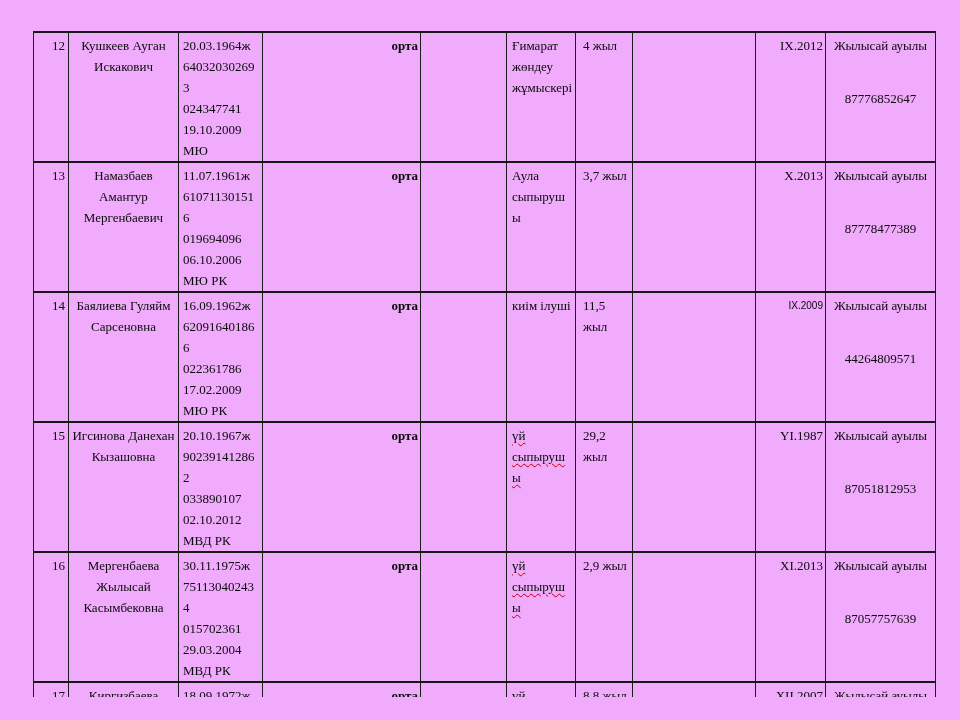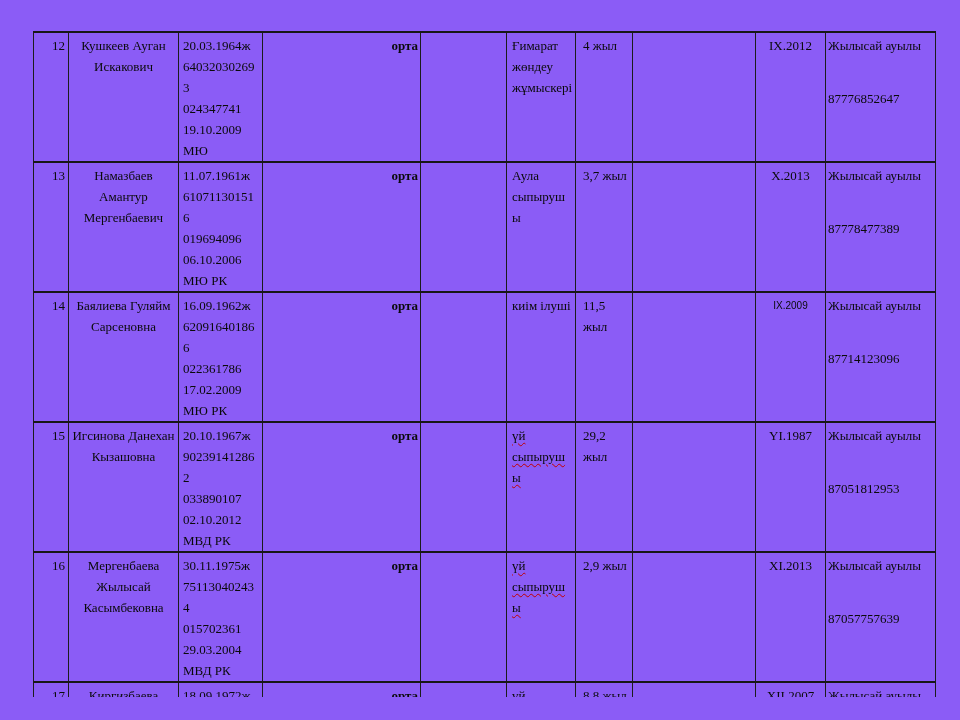--- a/index.html
+++ b/index.html
@@ -1,17 +1,17 @@
 <!DOCTYPE html>
 <html><head>
 <meta charset="utf-8">
 <style>
   html,body { margin:0; padding:0; background:#e9e9e9; }
   .page {
-    position:relative; width:960px; height:720px; background:#8b5cf6;
+    position:relative; width:960px; height:720px; background:#f0abfc;
     overflow:hidden; font-family:"Liberation Serif", serif; color:#0a0a0a;
   }
   .tbl-wrap {
     position:absolute; left:33px; top:31px; width:906px; height:666px;
     overflow:hidden;
   }
   table { border-collapse:collapse; table-layout:fixed; width:902px; }
   td {
     border-left:1px solid #1c1c1c; border-right:1px solid #1c1c1c;
     border-top:2px solid #171717; border-bottom:2px solid #171717;
@@ -24,22 +24,22 @@
   tr.h14 td { height:102px; }
   tr.h15 td { height:102px; }
   tr.h16 td { height:103px; }
   tr.h17 td { height:105px; }
   .c-num   { text-align:right; padding-right:3px; }
   .c-name  { text-align:center; }
   .c-info  { padding-left:4px; }
   .c-edu   { text-align:right;font-weight:bold; }
   .c-job   { padding-left:5px; }
   .c-exp   { padding-left:7px; }
-  .c-date  { text-align:center; }
-  .c-contact { }
+  .c-date  { text-align:right; }
+  .c-contact { text-align:center; }
   .phone   { margin-top:32px; }
   .sq {
     text-decoration-line:underline;
     text-decoration-style:wavy;
     text-decoration-color:#c00000;
     text-decoration-thickness:1px;
     text-underline-offset:2px;
   }
   .sans-date { font-family:"Liberation Sans", sans-serif; font-size:10px; }
 </style>
@@ -136,21 +136,21 @@
         <td class="c-edu">орта</td>
         <td class="c-empty"></td>
         <td class="c-job">
           <div>киім ілуші</div>
         </td>
         <td class="c-exp">11,5 жыл</td>
         <td class="c-empty"></td>
         <td class="c-date sans-date">IX.2009</td>
         <td class="c-contact">
           <div>Жылысай ауылы</div>
-          <div class="phone">87714123096</div>
+          <div class="phone">44264809571</div>
         </td>
       </tr>
 
       <tr class="h15">
         <td class="c-num">15</td>
         <td class="c-name">
           <div>Игсинова Данехан</div>
           <div>Кызашовна</div>
         </td>
         <td class="c-info">

